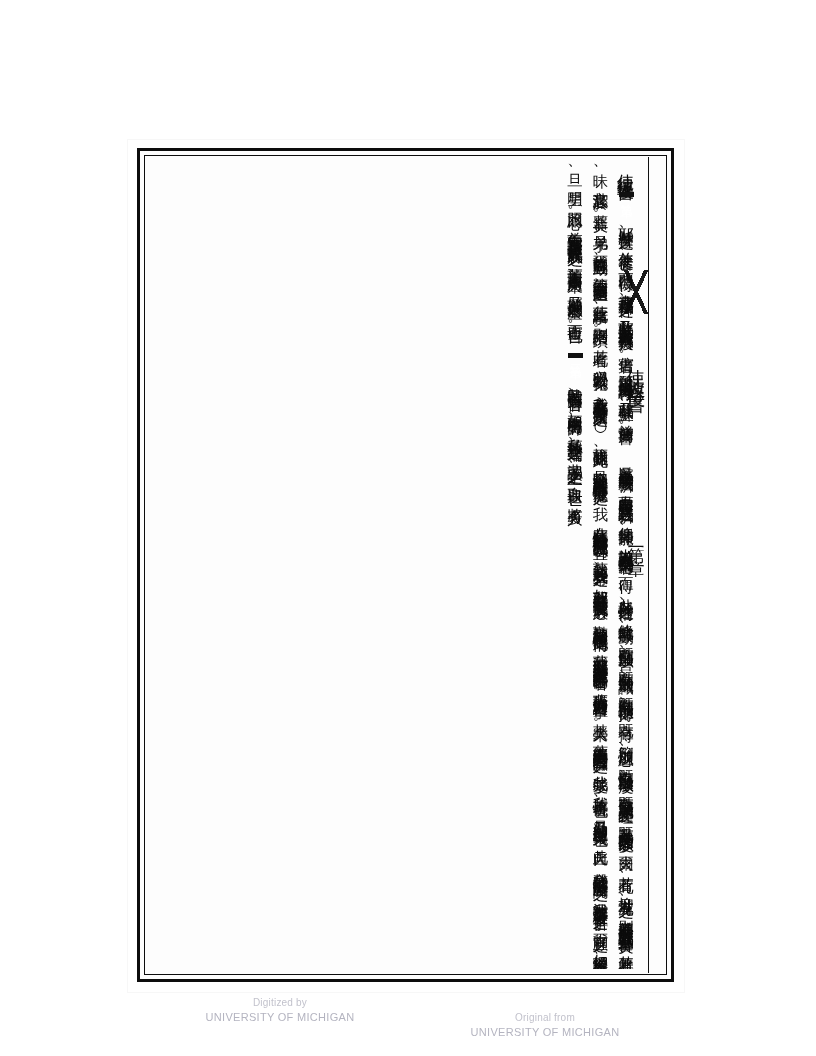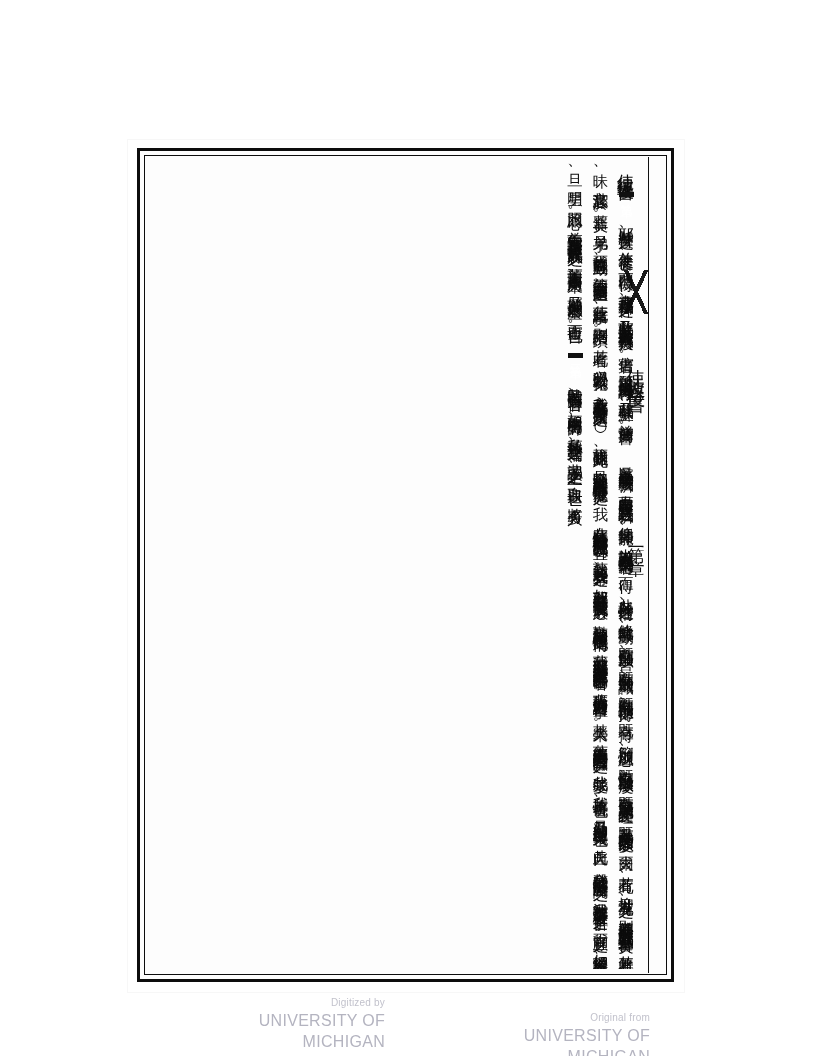--- a/index.html
+++ b/index.html
@@ -131,32 +131,32 @@
     writing-mode: vertical-rl;
     text-orientation: upright;
     font-size: 13px;
     letter-spacing: 1px;
     line-height: 15px;
   }
 
   
   .wm {
     position: absolute;
-    text-align: right;
+    text-align: center;
     color: #b9b9c4;
     font-family: "Liberation Sans", sans-serif;
     line-height: 1.35;
   }
   .wm .wm-top {
     font-size: 10px;
     letter-spacing: 0.2px;
     color: #c2c2cc;
   }
   .wm .wm-bot {
-    font-size: 16px;
+    font-size: 11px;
     letter-spacing: 0.3px;
     color: #b4b4c0;
   }
   #wm-left  { left: 175px;  top: 996px; width: 210px; }
   #wm-right { left: 440px;  top: 996px; width: 210px; margin-top: 15px; }
 
   
   #edge-shade {
     position: absolute;
     left: 128px; top: 140px;

